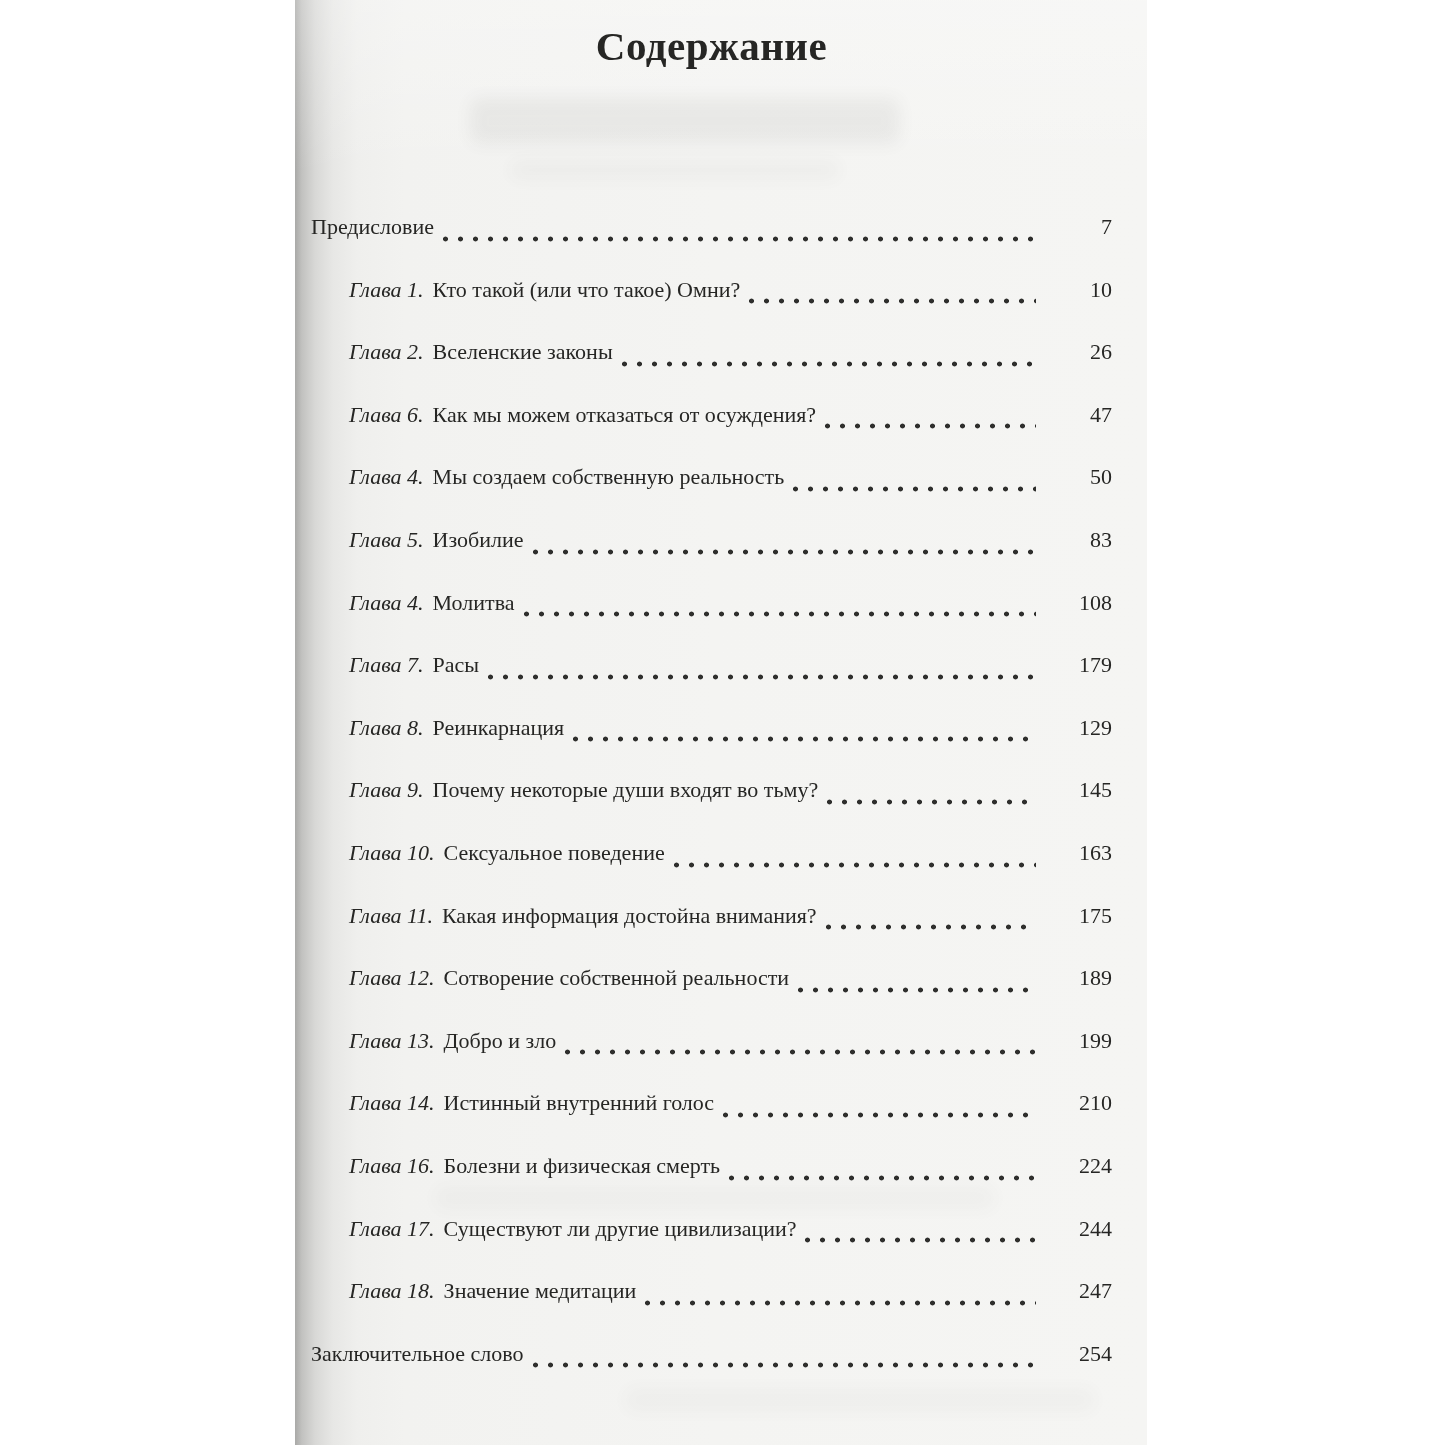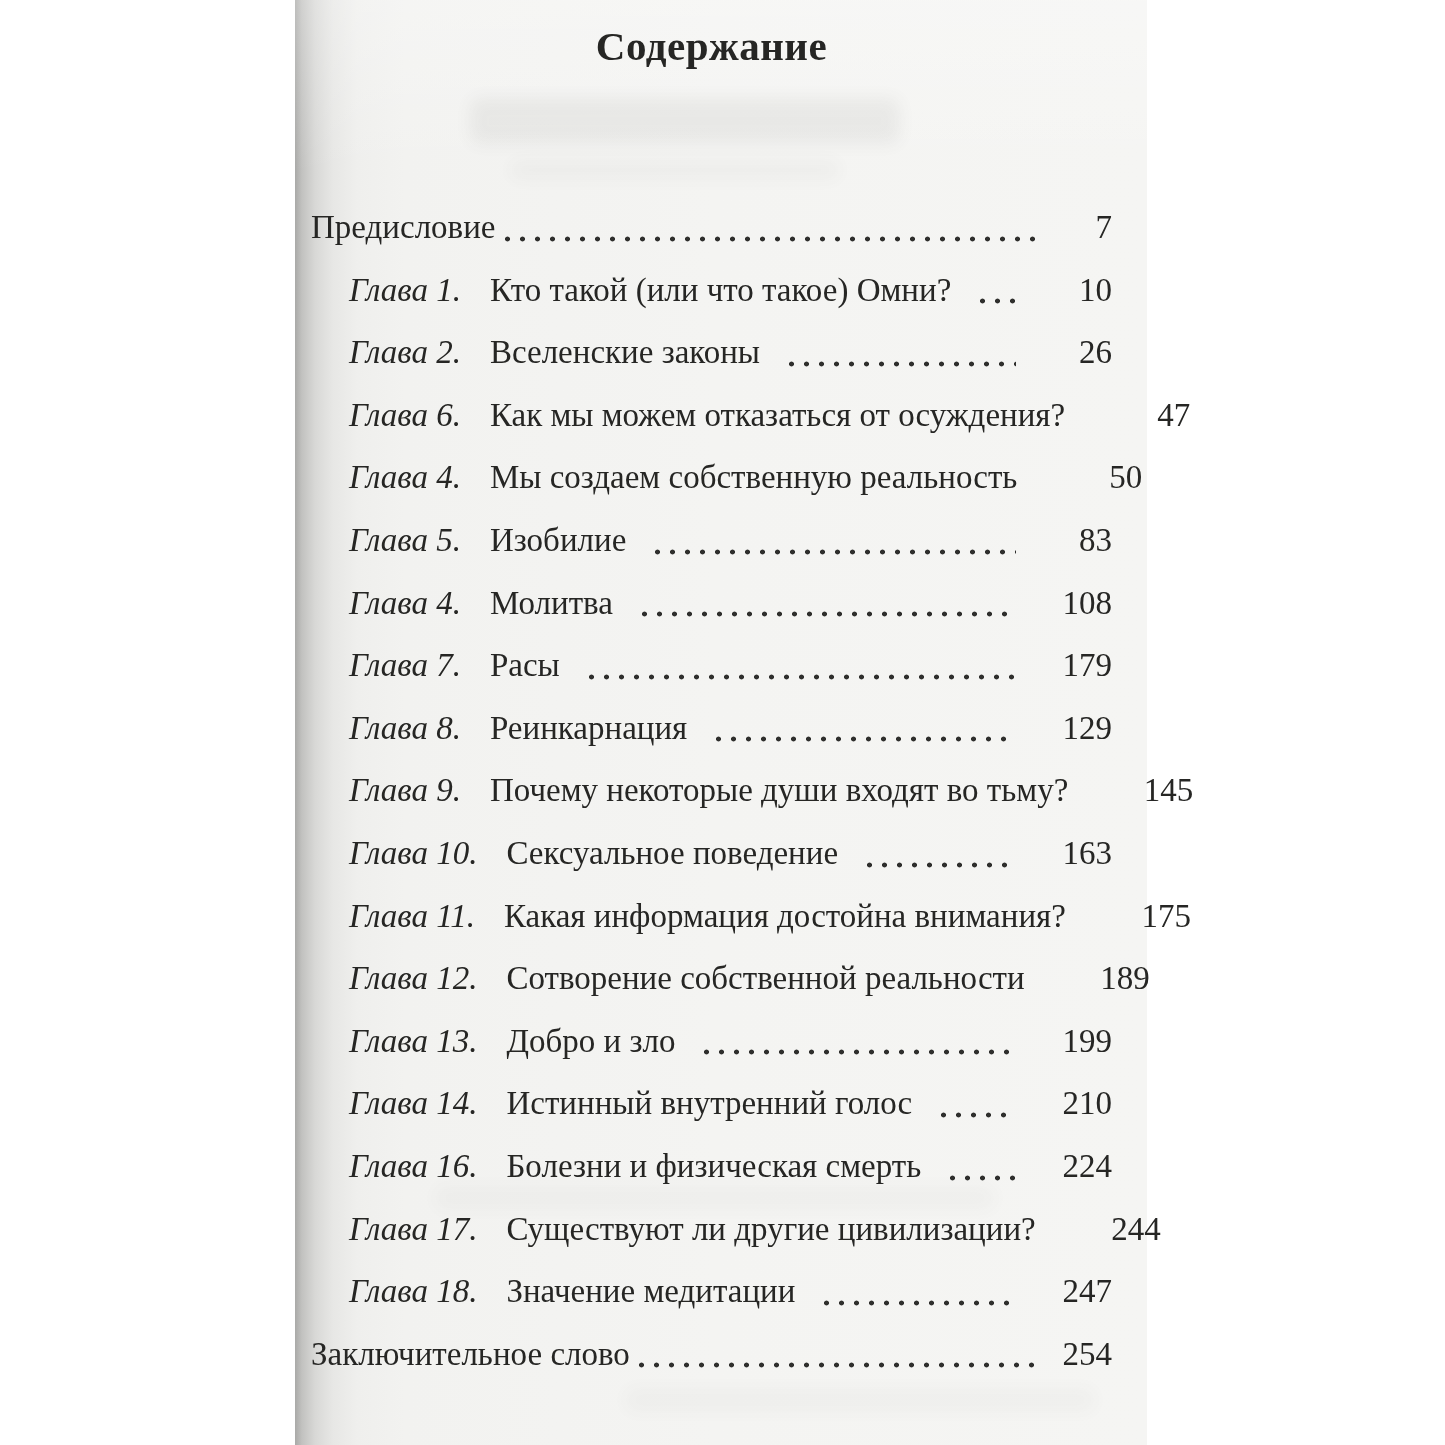--- a/index.html
+++ b/index.html
@@ -47,24 +47,24 @@
     letter-spacing: 0.5px;
   }
   .toc {
     margin: 124px 35px 0 16px;
   }
   .row {
     display: flex;
     align-items: baseline;
     height: 62.6px;
     line-height: 62.6px;
-    font-size: 33px;
+    font-size: 22px;
     white-space: nowrap;
   }
-  .row.indent { padding-left: 38px; gap: 20px; }
+  .row.indent { padding-left: 38px; }
   .chapter {
     font-style: italic;
     margin-right: 9px;
   }
   .chapter:empty { margin-right: 0; }
   .dots {
     flex: 1 1 auto;
     min-width: 0;
     height: 6px;
     align-self: flex-end;

